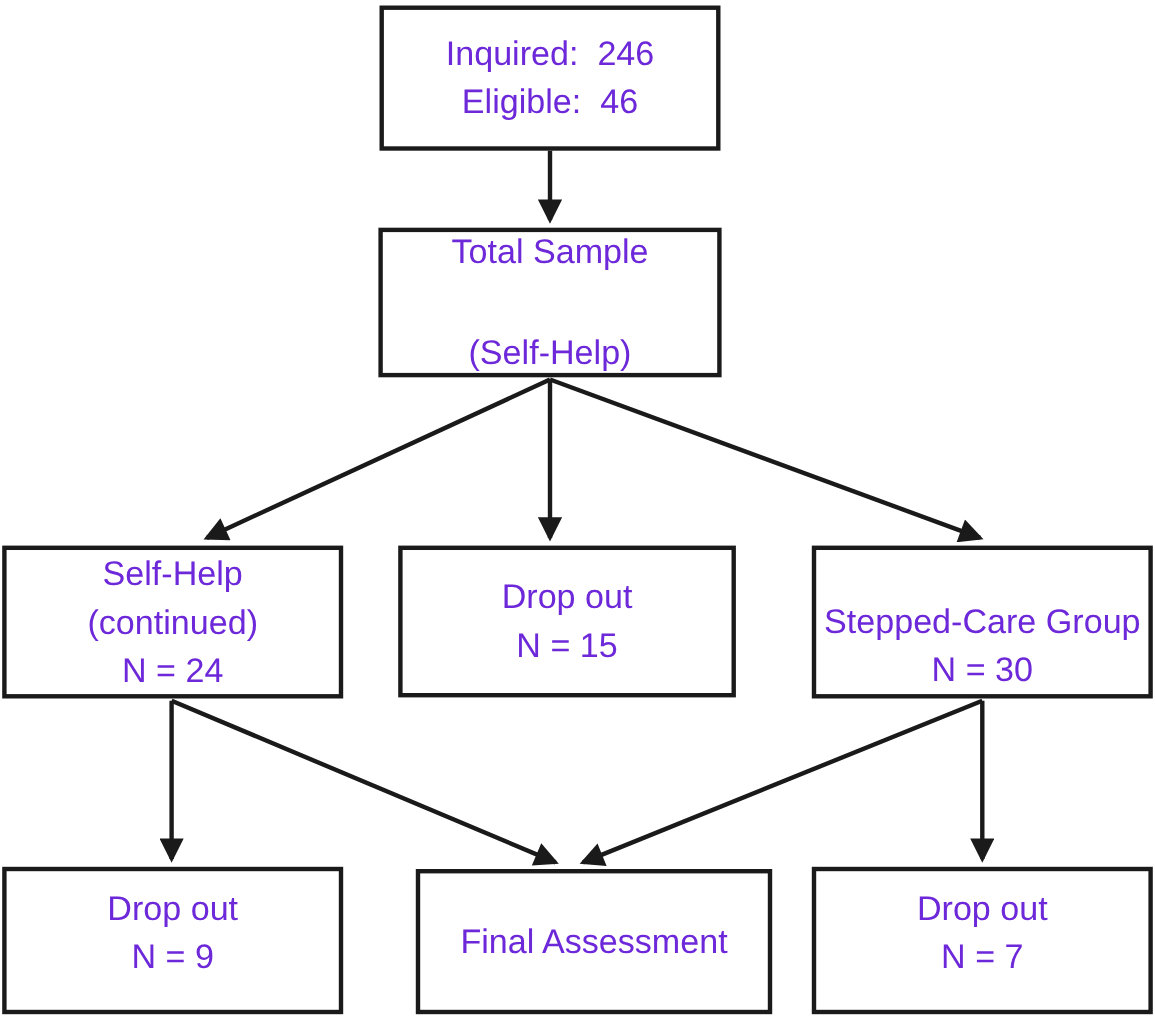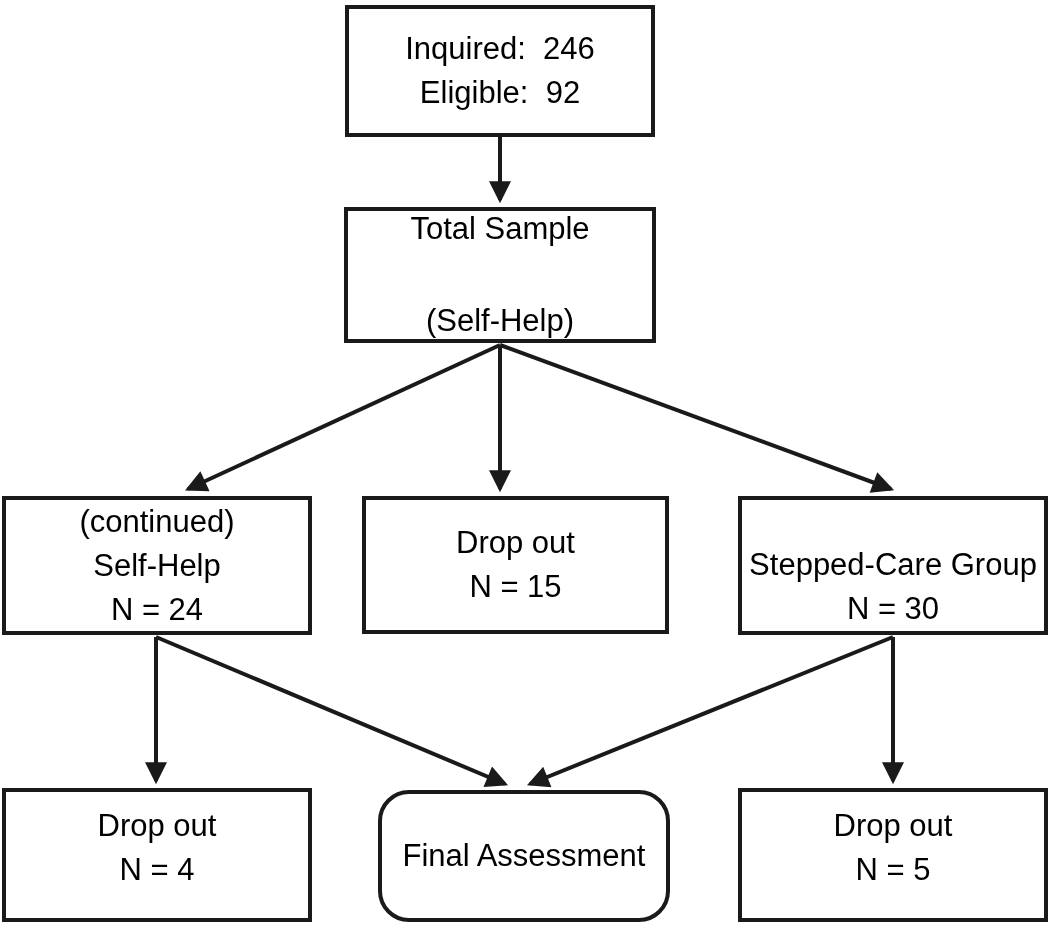--- a/index.html
+++ b/index.html
@@ -20,92 +20,92 @@
     box-sizing: border-box;
     border: 4px solid #1a1a1a;
     background: #ffffff;
     display: flex;
     flex-direction: column;
     align-items: center;
     justify-content: center;
     text-align: center;
     font-size: 31px;
     line-height: 44px;
-    color: #000000;
+    color: #6d28d9;
   }
   .box.top-align {
     justify-content: flex-start;
     padding-top: 12px;
   }
   .box .line {
     display: block;
     white-space: pre;
   }
   #box-inquired        { left: 345px; top: 5px;   width: 310px; height: 132px; }
   #box-total-sample    { left: 344px; top: 207px; width: 312px; height: 136px; gap: 48px; }
   #box-self-help       { left: 2px;   top: 496px; width: 310px; height: 139px; }
   #box-drop-out-mid    { left: 362px; top: 496px; width: 307px; height: 138px; }
   #box-stepped-care    { left: 738px; top: 496px; width: 310px; height: 139px; justify-content: flex-end; }
   #box-drop-out-left   { left: 2px;   top: 788px; width: 310px; height: 134px; }
-  #box-final           { left: 378px; top: 790px; width: 292px; height: 132px; border-radius: 31px; }
+  #box-final           { left: 378px; top: 790px; width: 324px; height: 132px; }
   #box-drop-out-right  { left: 738px; top: 788px; width: 310px; height: 134px; }
   svg.arrows {
     position: absolute;
     left: 0;
     top: 0;
     pointer-events: none;
   }
   svg.arrows line {
     stroke: #1a1a1a;
     stroke-width: 4;
   }
 </style>
 </head>
 <body>
 
 <div class="canvas">
 
   <div class="box" id="box-inquired">
     <span class="line">Inquired:  246</span>
-    <span class="line">Eligible:  92</span>
+    <span class="line">Eligible:  46</span>
   </div>
 
   <div class="box" id="box-total-sample">
     <span class="line">Total Sample</span>
     <span class="line">(Self-Help)</span>
   </div>
 
   <div class="box" id="box-self-help">
+    <span class="line">Self-Help</span>
     <span class="line">(continued)</span>
-    <span class="line">Self-Help</span>
     <span class="line">N = 24</span>
   </div>
 
   <div class="box" id="box-drop-out-mid">
     <span class="line">Drop out</span>
     <span class="line">N = 15</span>
   </div>
 
   <div class="box" id="box-stepped-care">
     <span class="line">Stepped-Care Group</span>
     <span class="line">N = 30</span>
   </div>
 
   <div class="box top-align" id="box-drop-out-left">
     <span class="line">Drop out</span>
-    <span class="line">N = 4</span>
+    <span class="line">N = 9</span>
   </div>
 
   <div class="box" id="box-final">
     <span class="line">Final Assessment</span>
   </div>
 
   <div class="box top-align" id="box-drop-out-right">
     <span class="line">Drop out</span>
-    <span class="line">N = 5</span>
+    <span class="line">N = 7</span>
   </div>
 
   <svg class="arrows" width="1050" height="928" viewBox="0 0 1050 928">
     <defs>
       <marker id="ah" viewBox="0 0 10 10" refX="8.5" refY="5" markerUnits="userSpaceOnUse" markerWidth="26" markerHeight="22" orient="auto">
         <path d="M 0 0 L 10 5 L 0 10 Z" fill="#1a1a1a"></path>
       </marker>
     </defs>
     <line x1="500" y1="137" x2="500" y2="200" marker-end="url(#ah)"></line>
     <line x1="500" y1="345" x2="188" y2="489" marker-end="url(#ah)"></line>

